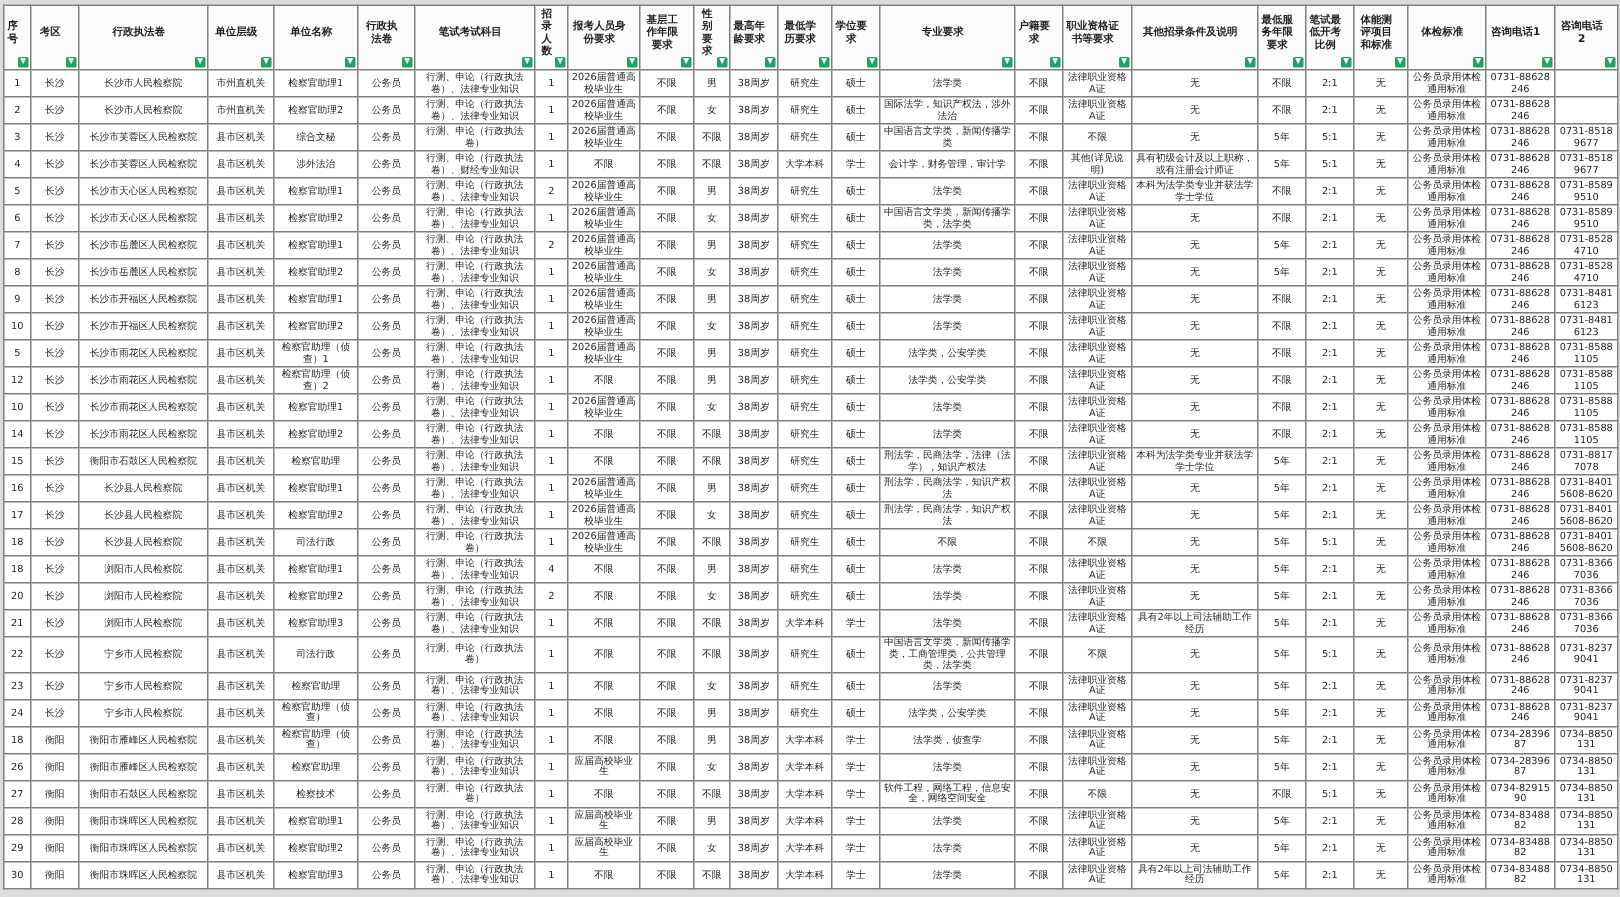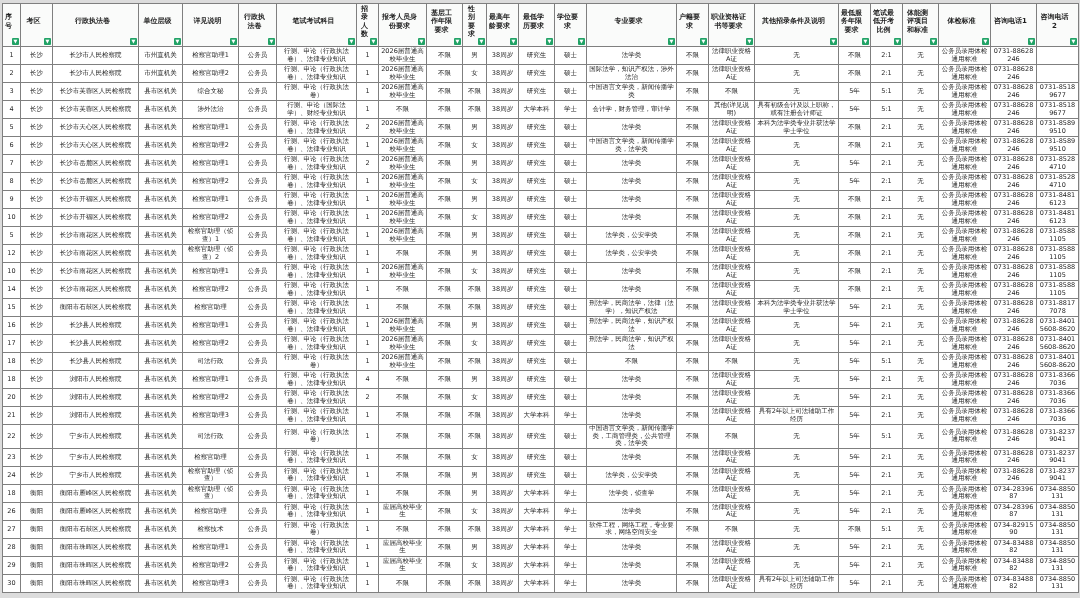--- a/index.html
+++ b/index.html
@@ -66,21 +66,21 @@
         <col class="c22">
         <col class="c23">
         <col class="c24">
     </colgroup>
     <thead id="thead">
         <tr>
           <th><span>序号</span><span class="filter-btn">▼</span></th>
           <th><span>考区</span><span class="filter-btn">▼</span></th>
           <th><span>行政执法卷</span><span class="filter-btn">▼</span></th>
           <th><span>单位层级</span><span class="filter-btn">▼</span></th>
-          <th><span>详见说明</span><span class="filter-btn">▼</span></th>
+          <th><span>单位名称</span><span class="filter-btn">▼</span></th>
           <th><span>行政执法卷</span><span class="filter-btn">▼</span></th>
           <th><span>笔试考试科目</span><span class="filter-btn">▼</span></th>
           <th><span>招录人数</span><span class="filter-btn">▼</span></th>
           <th><span>报考人员身份要求</span><span class="filter-btn">▼</span></th>
           <th><span>基层工作年限要求</span><span class="filter-btn">▼</span></th>
           <th><span>性别要求</span><span class="filter-btn">▼</span></th>
           <th><span>最高年龄要求</span><span class="filter-btn">▼</span></th>
           <th><span>最低学历要求</span><span class="filter-btn">▼</span></th>
           <th><span>学位要求</span><span class="filter-btn">▼</span></th>
           <th><span>专业要求</span><span class="filter-btn">▼</span></th>
@@ -174,21 +174,21 @@
           <td>0731-88628246</td>
           <td>0731-85189677</td>
         </tr>
         <tr>
           <td>4</td>
           <td>长沙</td>
           <td>长沙市芙蓉区人民检察院</td>
           <td>县市区机关</td>
           <td>涉外法治</td>
           <td>公务员</td>
-          <td>行测、申论（国际法学）、财经专业知识</td>
+          <td>行测、申论（行政执法卷）、财经专业知识</td>
           <td>1</td>
           <td>不限</td>
           <td>不限</td>
           <td>不限</td>
           <td>38周岁</td>
           <td>大学本科</td>
           <td>学士</td>
           <td>会计学，财务管理，审计学</td>
           <td>不限</td>
           <td>其他(详见说明)</td>
@@ -780,21 +780,21 @@
           <td>检察技术</td>
           <td>公务员</td>
           <td>行测、申论（行政执法卷）</td>
           <td>1</td>
           <td>不限</td>
           <td>不限</td>
           <td>不限</td>
           <td>38周岁</td>
           <td>大学本科</td>
           <td>学士</td>
-          <td>软件工程，网络工程，专业要求，网络空间安全</td>
+          <td>软件工程，网络工程，信息安全，网络空间安全</td>
           <td>不限</td>
           <td>不限</td>
           <td>无</td>
           <td>不限</td>
           <td>5:1</td>
           <td>无</td>
           <td>公务员录用体检通用标准</td>
           <td>0734-8291590</td>
           <td>0734-8850131</td>
         </tr>

